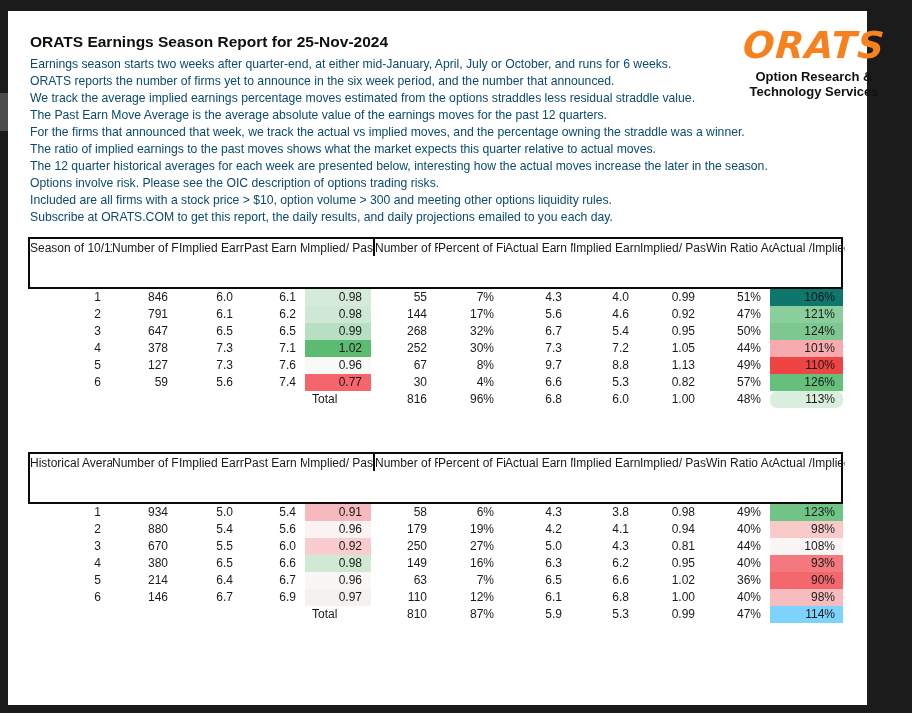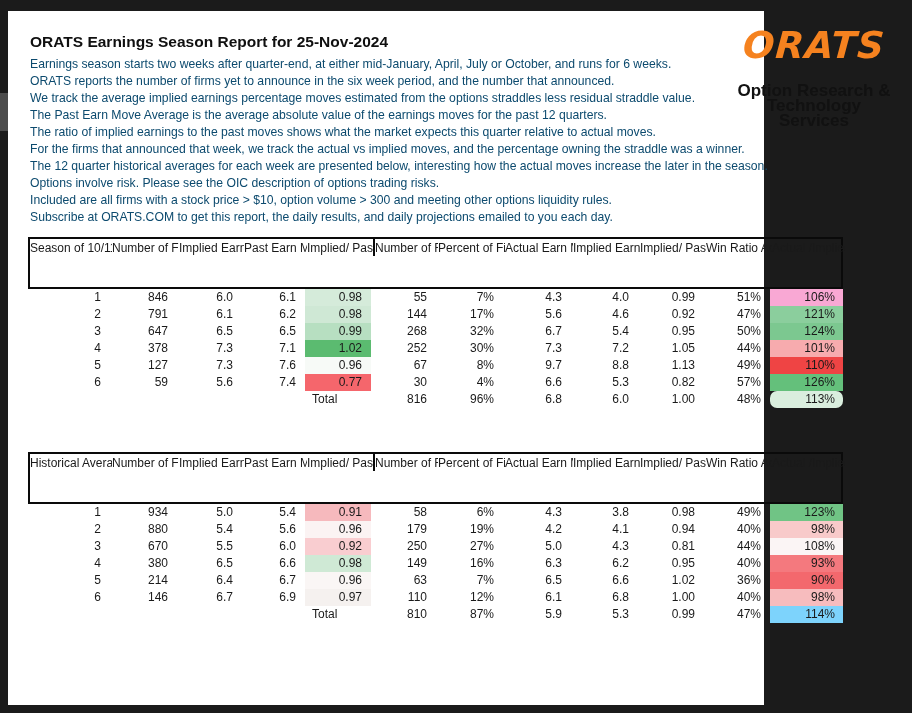--- a/index.html
+++ b/index.html
@@ -8,21 +8,21 @@
     background: #1b1b1b;
     position: relative;
     font-family: "Liberation Sans", "DejaVu Sans", sans-serif;
     overflow: hidden;
   }
   .artifact {
     position: absolute; left: 0; top: 93px; width: 8px; height: 38px;
     background: #4c4c4c;
   }
   .paper {
-    position: absolute; left: 8px; top: 11px; width: 756px; height: 694px;
+    position: absolute; left: 8px; top: 11px; width: 859px; height: 694px;
     background: #ffffff; color: #1a1a1a;
   }
   .title {
     position: absolute; left: 22px; top: 22px;
     font-size: 15.5px; font-weight: bold; color: #0f0f0f;
   }
   .intro {
     position: absolute; left: 22px; top: 45px; width: 700px;
     font-size: 12.2px; color: #0c4a6e;
   }
@@ -31,22 +31,22 @@
   .logo {
     position: absolute; left: 722px; top: 14px; width: 168px; text-align: center;
   }
   .logo-brand {
     font-size: 37px; font-weight: 800; font-style: italic;
     color: #f5821f; letter-spacing: 1px; line-height: 42px;
     font-family: "DejaVu Sans", sans-serif;
     transform: skewX(-4deg);
   }
   .logo-tagline {
-    font-size: 17px; font-weight: bold; color: #111;
-    line-height: 15px; white-space: pre-line; margin-top: 16px;
+    font-size: 13px; font-weight: bold; color: #111;
+    line-height: 15px; white-space: pre-line; margin-top: 2px;
   }
 
   .tbl { position: absolute; left: 20px; width: 815px; }
   .tbl1 { top: 226px; }
   .tbl2 { top: 441px; }
   .grid12 {
     display: grid;
     grid-template-columns: 82px 67px 65px 63px 66px 65px 67px 68px 67px 66px 66px 73px;
   }
   .thead { border: 2px solid #0a0a0a; height: 52px; }
@@ -71,22 +71,22 @@
 
 <div class="paper">
 
   <div class="title">ORATS Earnings Season Report for 25-Nov-2024</div>
 
   <div class="intro">
     <div class="introline">Earnings season starts two weeks after quarter-end, at either mid-January, April, July or October, and runs for 6 weeks.</div>
     <div class="introline">ORATS reports the number of firms yet to announce in the six week period, and the number that announced.</div>
     <div class="introline">We track the average implied earnings percentage moves estimated from the options straddles less residual straddle value.</div>
     <div class="introline">The Past Earn Move Average is the average absolute value of the earnings moves for the past 12 quarters.</div>
+    <div class="introline">For the firms that announced that week, we track the actual vs implied moves, and the percentage owning the straddle was a winner.</div>
     <div class="introline">The ratio of implied earnings to the past moves shows what the market expects this quarter relative to actual moves.</div>
-    <div class="introline">For the firms that announced that week, we track the actual vs implied moves, and the percentage owning the straddle was a winner.</div>
     <div class="introline">The 12 quarter historical averages for each week are presented below, interesting how the actual moves increase the later in the season.</div>
     <div class="introline">Options involve risk. Please see the OIC description of options trading risks.</div>
     <div class="introline">Included are all firms with a stock price &gt; $10, option volume &gt; 300 and meeting other options liquidity rules.</div>
     <div class="introline">Subscribe at ORATS.COM to get this report, the daily results, and daily projections emailed to you each day.</div>
   </div>
 
   <div class="logo">
     <div class="logo-brand">ORATS</div>
     <div class="logo-tagline">Option Research &amp;
 Technology Services</div>
@@ -135,21 +135,21 @@
         <div class="tcell">846</div>
         <div class="tcell">6.0</div>
         <div class="tcell">6.1</div>
         <div class="tcell ratio" style="background: rgb(213, 235, 218);">0.98</div>
         <div class="tcell">55</div>
         <div class="tcell">7%</div>
         <div class="tcell">4.3</div>
         <div class="tcell">4.0</div>
         <div class="tcell">0.99</div>
         <div class="tcell">51%</div>
-        <div class="tcell ai" style="background: #f9a8d4;">106%</div>
+        <div class="tcell ai" style="background: #0f766e;">106%</div>
       </div>
       <div class="grid12 trow">
         <div class="tcell">2</div>
         <div class="tcell">791</div>
         <div class="tcell">6.1</div>
         <div class="tcell">6.2</div>
         <div class="tcell ratio" style="background: rgb(207, 232, 213);">0.98</div>
         <div class="tcell">144</div>
         <div class="tcell">17%</div>
         <div class="tcell">5.6</div>

